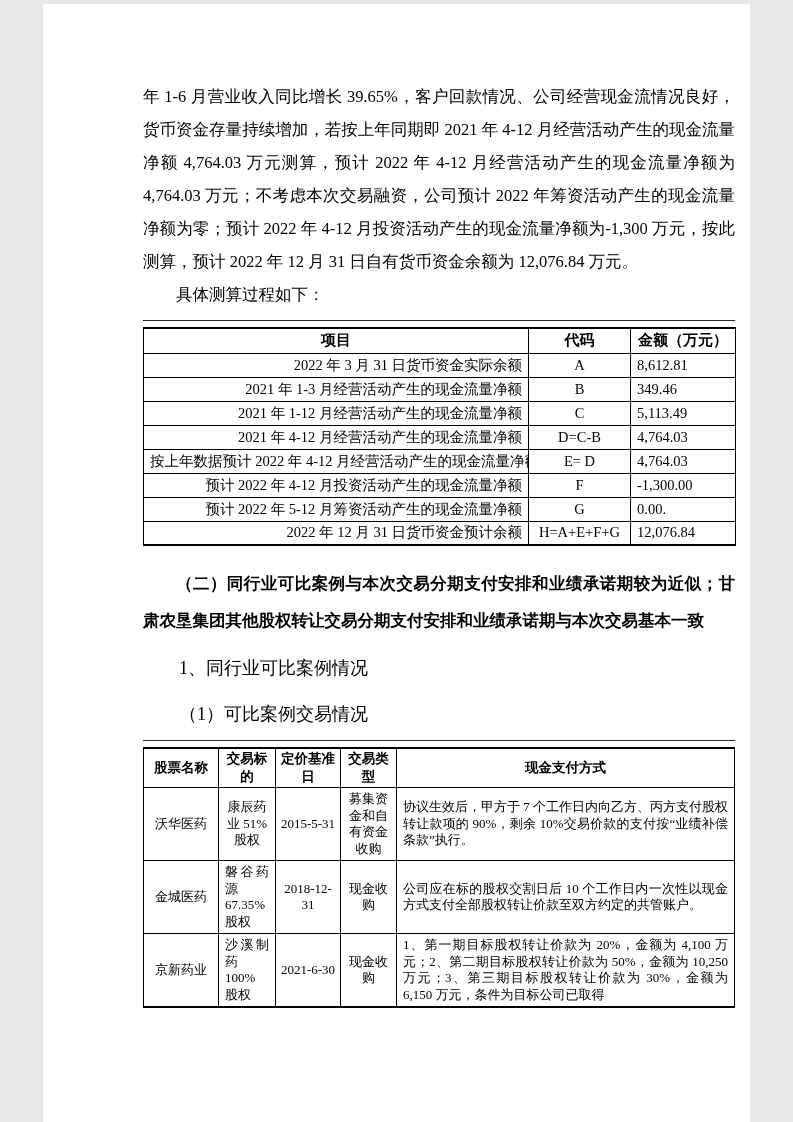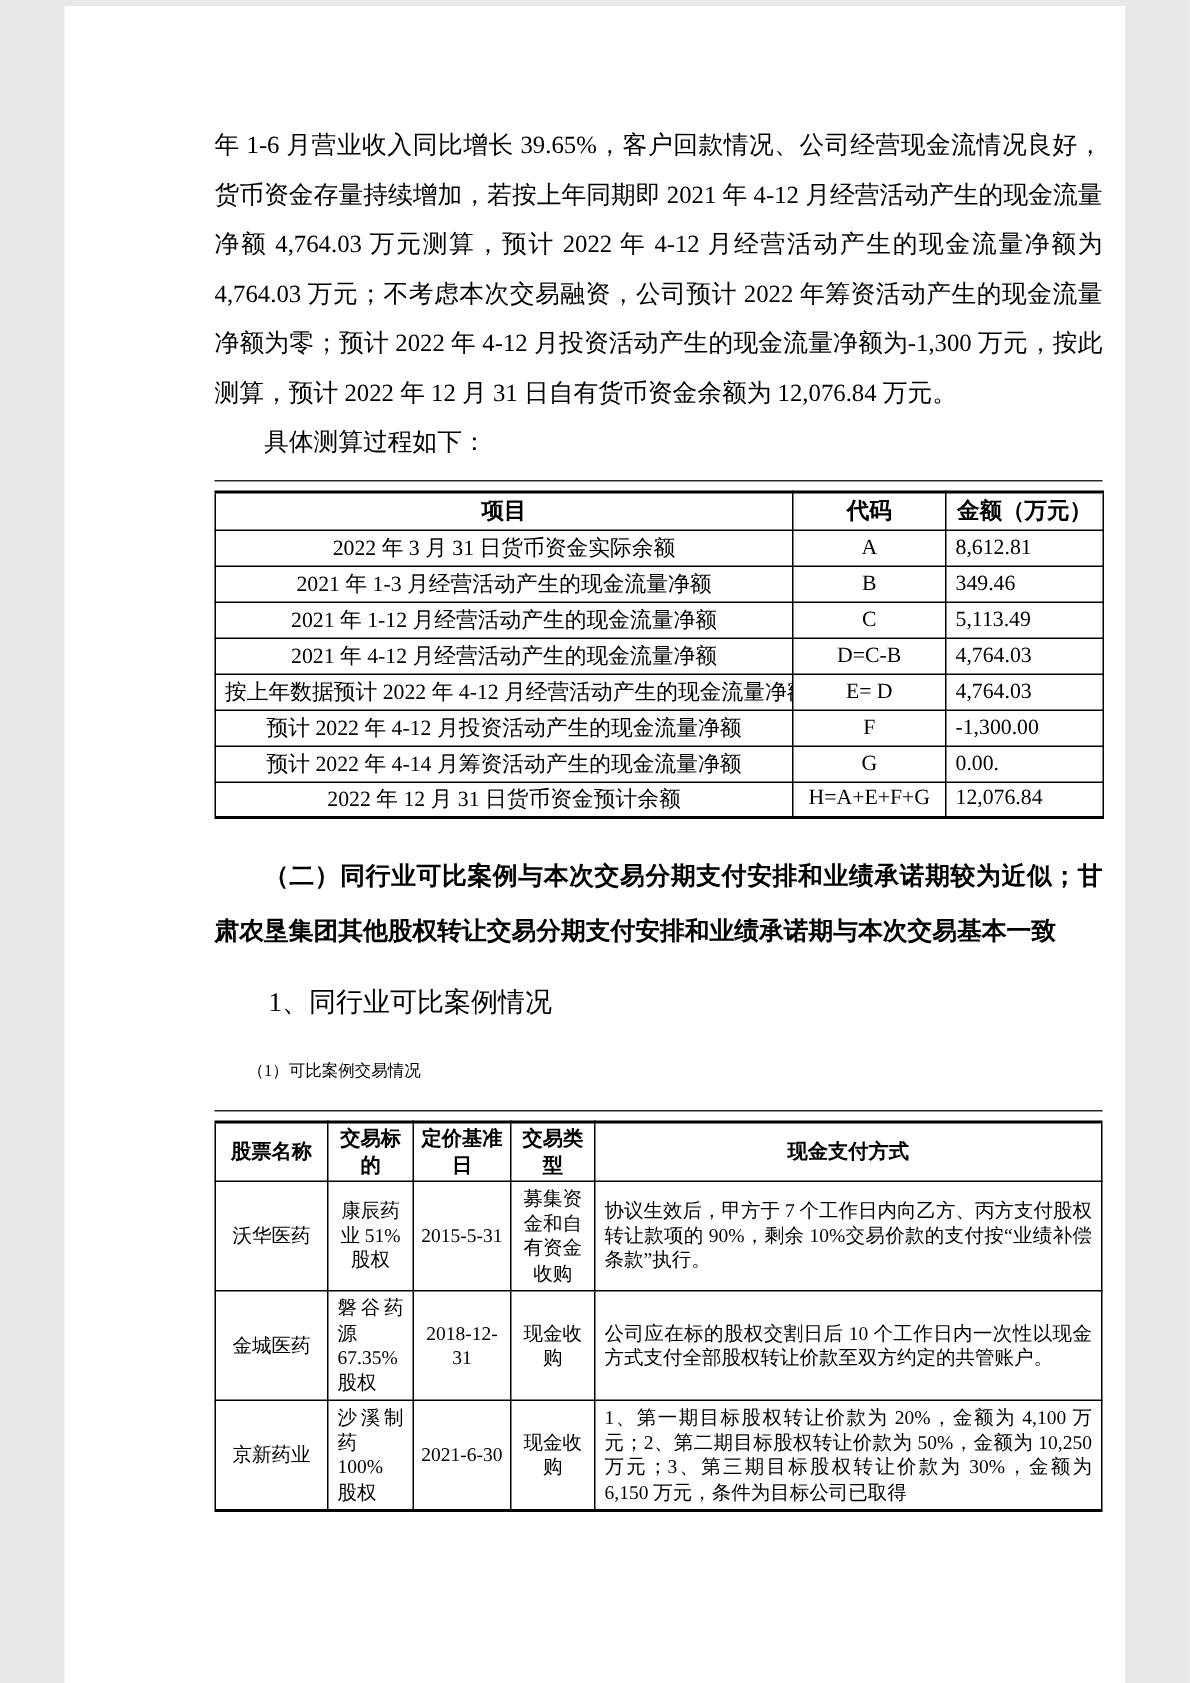--- a/index.html
+++ b/index.html
@@ -38,21 +38,21 @@
     text-align: justify;
   }
   .sub-heading {
     margin: 13px 0 0 0;
     font-size: 18px;
     line-height: 33px;
     text-indent: 2em;
   }
   .case-heading {
     margin: 13px 0 0 0;
-    font-size: 11px;
+    font-size: 18px;
     line-height: 33px;
     text-indent: 2em;
   }
   
   .table-wrap {
     border-top: 1px solid #2a2a2a;
     padding-top: 6px;
     margin-top: 9px;
   }
   table {
@@ -70,21 +70,21 @@
     text-align: center;
     padding: 1px 4px;
   }
   .calc-table td {
     height: 24px;
     font-size: 14.5px;
     padding: 1px 6px;
     white-space: nowrap;
     overflow: hidden;
   }
-  .calc-table td.c-item { text-align: center; }
+  .calc-table td.c-item { text-align: right; }
   .calc-table td.c-code { text-align: center; }
   .calc-table td.c-amt  { padding-right: 8px; }
   .calc-table tr.total-row td { font-weight: normal; }
   .case-table th {
     height: 24px;
     font-size: 13.5px;
     font-weight: bold;
     text-align: center;
     padding: 1px 2px;
   }
@@ -154,21 +154,21 @@
             <td class="c-item">按上年数据预计 2022 年 4-12 月经营活动产生的现金流量净额</td>
             <td class="c-code">E= D</td>
             <td class="c-amt">4,764.03</td>
           </tr>
           <tr>
             <td class="c-item">预计 2022 年 4-12 月投资活动产生的现金流量净额</td>
             <td class="c-code">F</td>
             <td class="c-amt">-1,300.00</td>
           </tr>
           <tr>
-            <td class="c-item">预计 2022 年 4-14 月筹资活动产生的现金流量净额</td>
+            <td class="c-item">预计 2022 年 5-12 月筹资活动产生的现金流量净额</td>
             <td class="c-code">G</td>
             <td class="c-amt">0.00.</td>
           </tr>
           <tr class="total-row">
             <td class="c-item">2022 年 12 月 31 日货币资金预计余额</td>
             <td class="c-code">H=A+E+F+G</td>
             <td class="c-amt">12,076.84</td>
           </tr>
         </tbody>
       </table>

